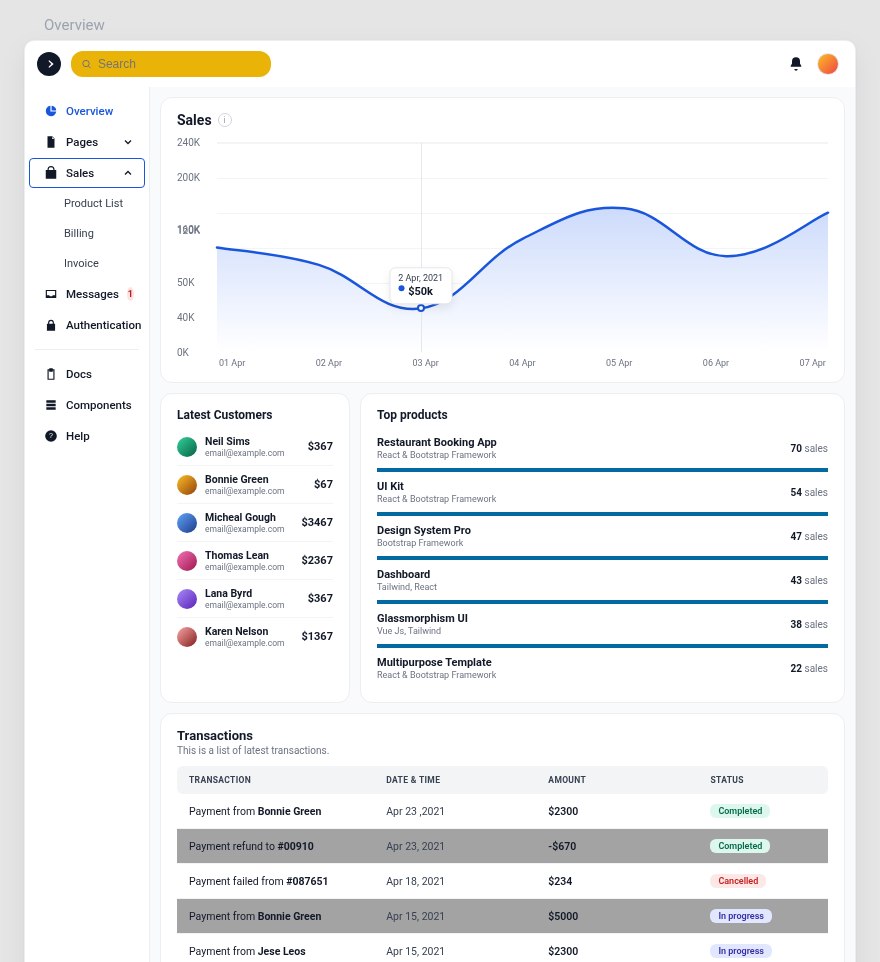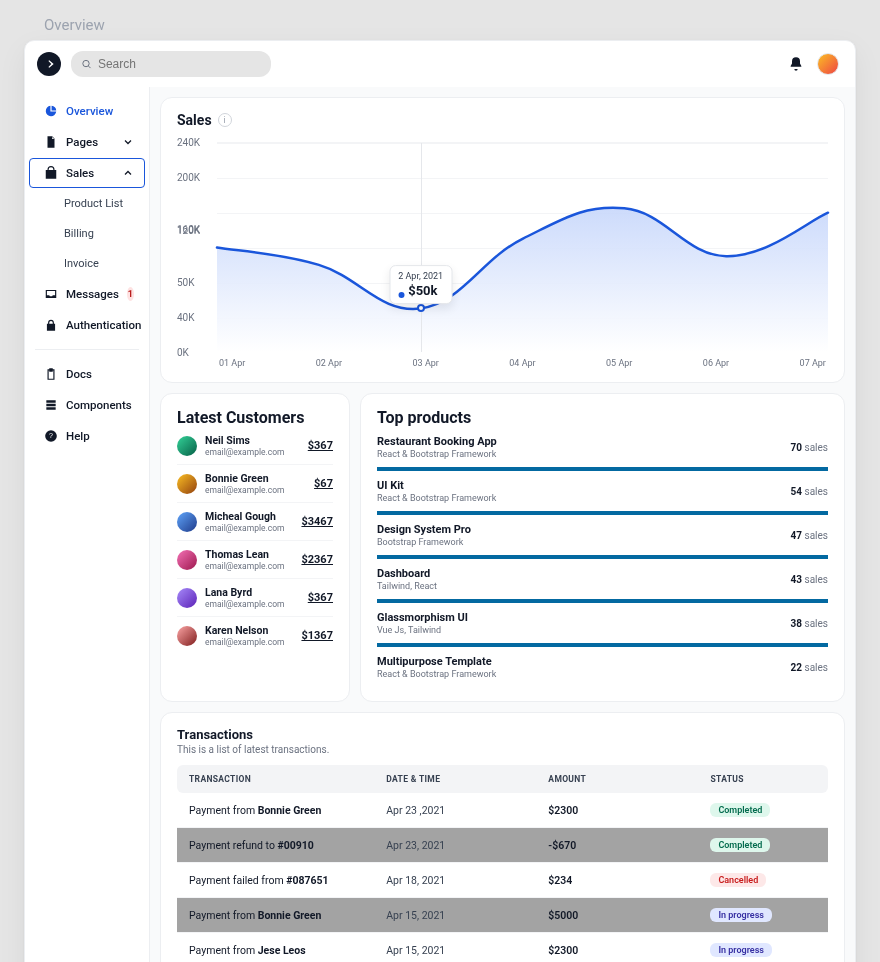--- a/index.html
+++ b/index.html
@@ -21,21 +21,21 @@
   
   .topbar { display:flex; align-items:center; padding: 10px 16px 10px 12px; gap:10px; }
   .logo {
     width:24px; height:24px; border-radius:50%; background:#111827;
     display:flex; align-items:center; justify-content:center;
   }
   .logo svg { width:14px; height:14px; fill:#fff; }
   .search {
     flex: 0 0 auto;
     width: 200px;
-    background:#e5e5e5;
+    background:#eab308;
     border-radius: 12px;
     display:flex; align-items:center;
     padding: 6px 10px; gap:6px;
     color:#6b7280;
   }
   .search input {
     border:none; outline:none; background:transparent;
     font-size: 12px; color:#374151; width:100%;
   }
   .topbar .spacer { flex:1; }
@@ -99,38 +99,38 @@
   .plot svg { position:absolute; inset:0; width:100%; height:100%; overflow:visible; }
   .xaxis { margin-left:40px; display:flex; justify-content:space-between; margin-top:6px; padding: 0 2px; }
   .xtick { font-size:9px; color:#6b7280; }
 
   .tooltip {
     position:absolute; background:#fff; border:1px solid #e5e7eb; border-radius:6px;
     padding:5px 8px; font-size:9px; color:#374151; box-shadow:0 4px 10px rgba(0,0,0,.08);
     transform: translate(-50%, -110%);
     white-space:nowrap;
   }
-  .tooltip .row2 { display:flex; align-items:flex-end; gap:4px; font-weight:700; color:#111827; font-size:13px; margin-top:2px;}
+  .tooltip .row2 { display:flex; align-items:flex-start; gap:4px; font-weight:700; color:#111827; font-size:11px; margin-top:2px;}
   .tooltip .dot { width:6px; height:6px; border-radius:50%; background:#1a56db; }
   .plot .marker-line { position:absolute; top:0; bottom:0; width:0; border-left:1px solid #e5e7eb; }
   .plot .marker-dot { position:absolute; width:8px; height:8px; border-radius:50%; background:#fff; border:2px solid #1a56db; transform:translate(-50%,-50%); }
 
   
   .twocol { display:flex; gap:10px; }
   .col-left { width: 190px; }
   .col-right { flex:1; }
-  .section-title { font-size:16px; font-weight:700; }
+  .section-title { font-size:12px; font-weight:700; margin-bottom:6px; }
 
   .cust-row { display:flex; align-items:center; gap:8px; padding:7px 0; border-top:1px solid #f3f4f6; }
   .cust-row:first-of-type { border-top:none; }
   .cust-av { width:20px; height:20px; border-radius:50%; }
   .cust-info { flex:1; min-width:0; }
   .cust-name { font-size:10.5px; font-weight:700; }
   .cust-mail { font-size:8.5px; color:#6b7280; }
-  .cust-amt { font-size:11px; font-weight:700;text-decoration:underline; }
+  .cust-amt { font-size:11px; font-weight:700; }
 
   .prod-row { display:flex; align-items:center; padding:8px 0; border-top:4px solid #0369a1; }
   .prod-row:first-of-type { border-top:none; }
   .prod-info .pname { font-size:11px; font-weight:700; }
   .prod-info .psub { font-size:9px; color:#6b7280; margin-top:1px; }
   .prod-amt { margin-left:auto; color:#6b7280; font-size:10px; }
   .prod-amt b { color:#111827; font-weight:700; }
 
   
   .trans-card h3 { font-size:13px; font-weight:700; }

